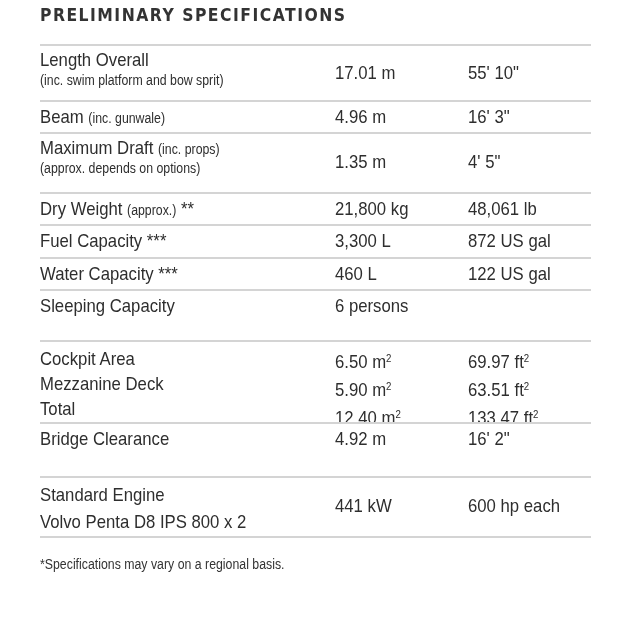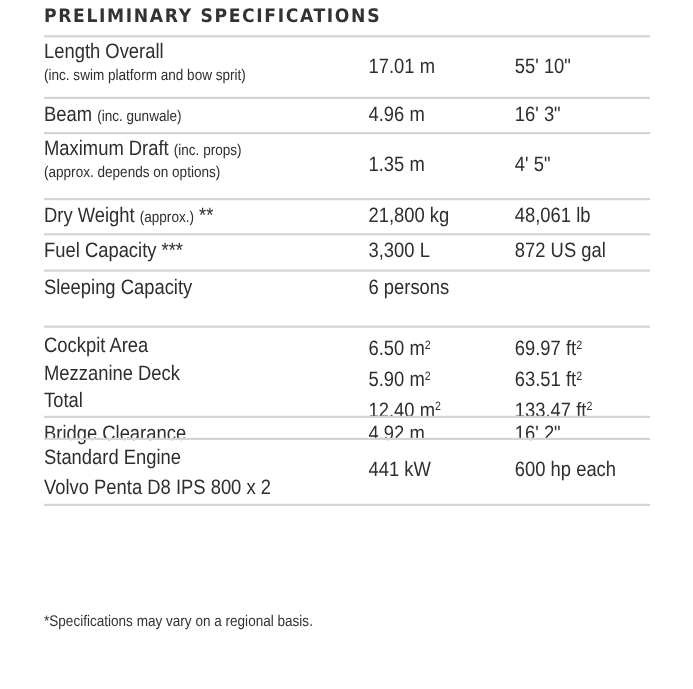--- a/index.html
+++ b/index.html
@@ -1,23 +1,23 @@
 <!DOCTYPE html>
 <html><head>
 <meta charset="utf-8">
 <style>
   html, body { margin: 0; padding: 0; background: #ffffff; }
   body { width: 630px; height: 626px; position: relative; overflow: hidden;
          font-family: "Liberation Sans Narrow", "Liberation Sans", sans-serif; color: #2e2e2e; }
   .title { position: absolute; left: 40px; top: 5px; font-size: 17px; font-weight: bold;
            letter-spacing: 1.6px; color: #333; transform: scaleX(0.92); transform-origin: left top;
            font-family: "DejaVu Sans", sans-serif; }
-  .table { position: absolute; left: 40px; top: 32px; width: 551px; }
+  .table { position: absolute; left: 40px; top: 44px; width: 551px; }
   .row { position: relative; border-top: 2px solid #d4d4d4; box-sizing: border-box; }
-  .row.last { border-bottom: 2px solid #d4d4d4; }
+  .row.last { border-bottom: 2px solid #d4d4d4; margin-top: 34px; }
   .cell { position: absolute; font-size: 19px; white-space: nowrap; transform: scaleX(0.88);
           transform-origin: left center; }
   .c1 { left: 0; }
   .c2 { left: 295px; }
   .c3 { left: 428px; }
   .sub { font-size: 14px; }
   .line { display: block; }
   sup { font-size: 11px; vertical-align: 6px; }
   .footnote { position: absolute; left: 40px; top: 556px; font-size: 14px; color: #333;
               transform: scaleX(0.88); transform-origin: left top; }
@@ -68,20 +68,25 @@
     <div class="cell c2" style="top:4px">21,800 kg</div>
     <div class="cell c3" style="top:4px">48,061 lb</div>
   </div>
 
   <div class="row" style="height:33px">
     <div class="cell c1" style="top:4px">Fuel Capacity ***</div>
     <div class="cell c2" style="top:4px">3,300 L</div>
     <div class="cell c3" style="top:4px">872 US gal</div>
   </div>
 
+  <div class="row" style="height:32px">
+    <div class="cell c1" style="top:4px">Water Capacity ***</div>
+    <div class="cell c2" style="top:4px">460 L</div>
+    <div class="cell c3" style="top:4px">122 US gal</div>
+  </div>
 
 
   <div class="row" style="height:51px">
     <div class="cell c1" style="top:4px">Sleeping Capacity</div>
     <div class="cell c2" style="top:4px">6 persons</div>
     <div class="cell c3" style="top:4px"></div>
   </div>
 
   <div class="row" style="height:82px">
     <div class="cell c1" style="top:4px; line-height:25px">

